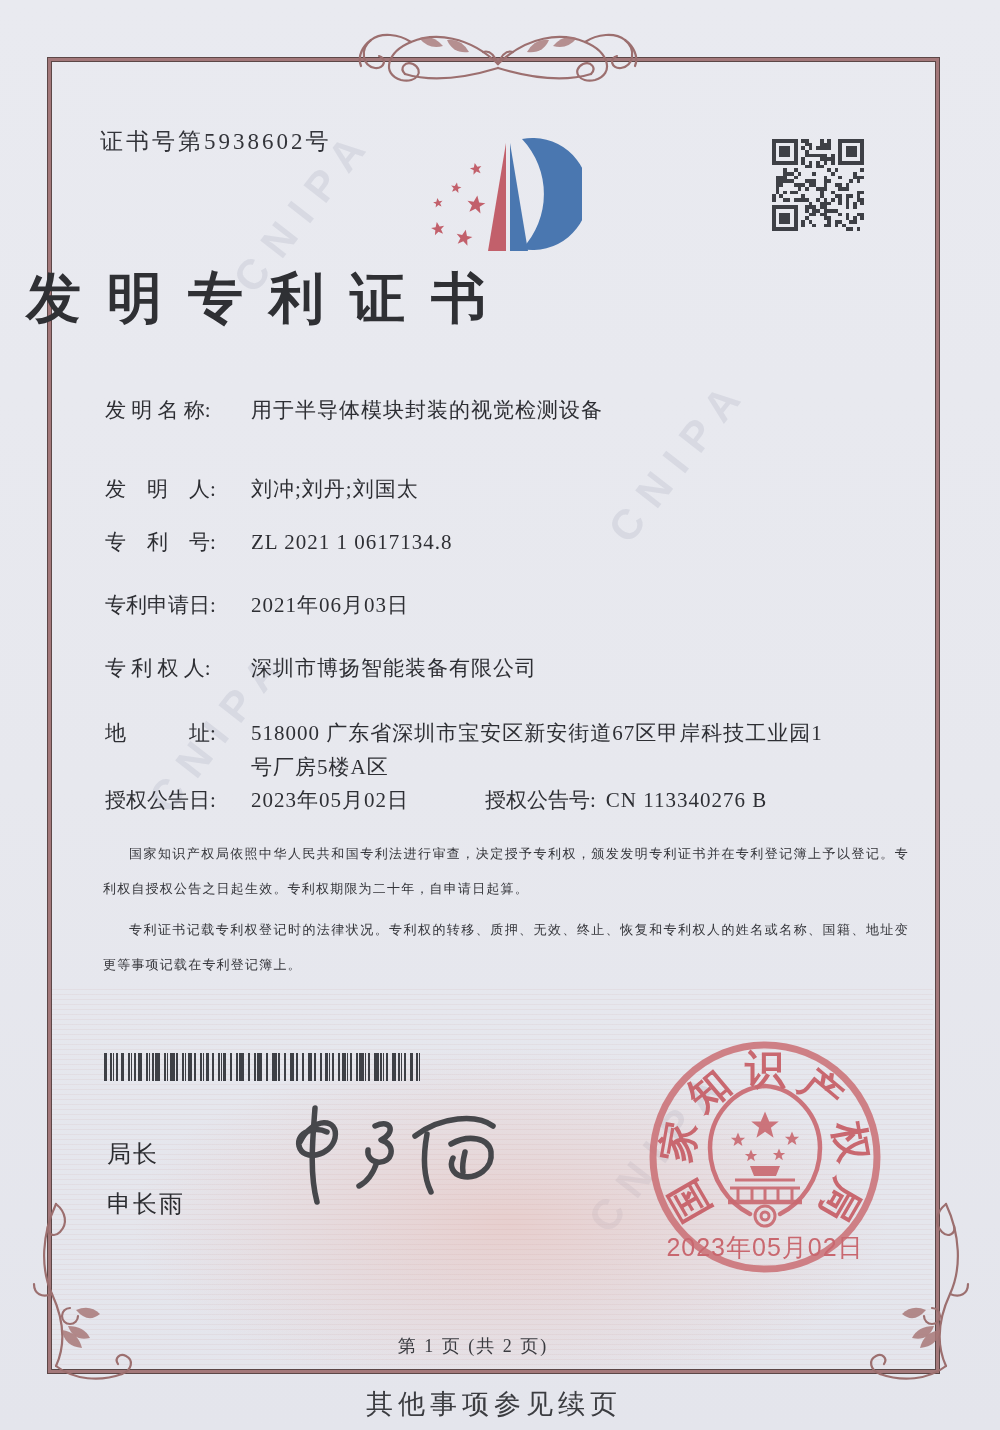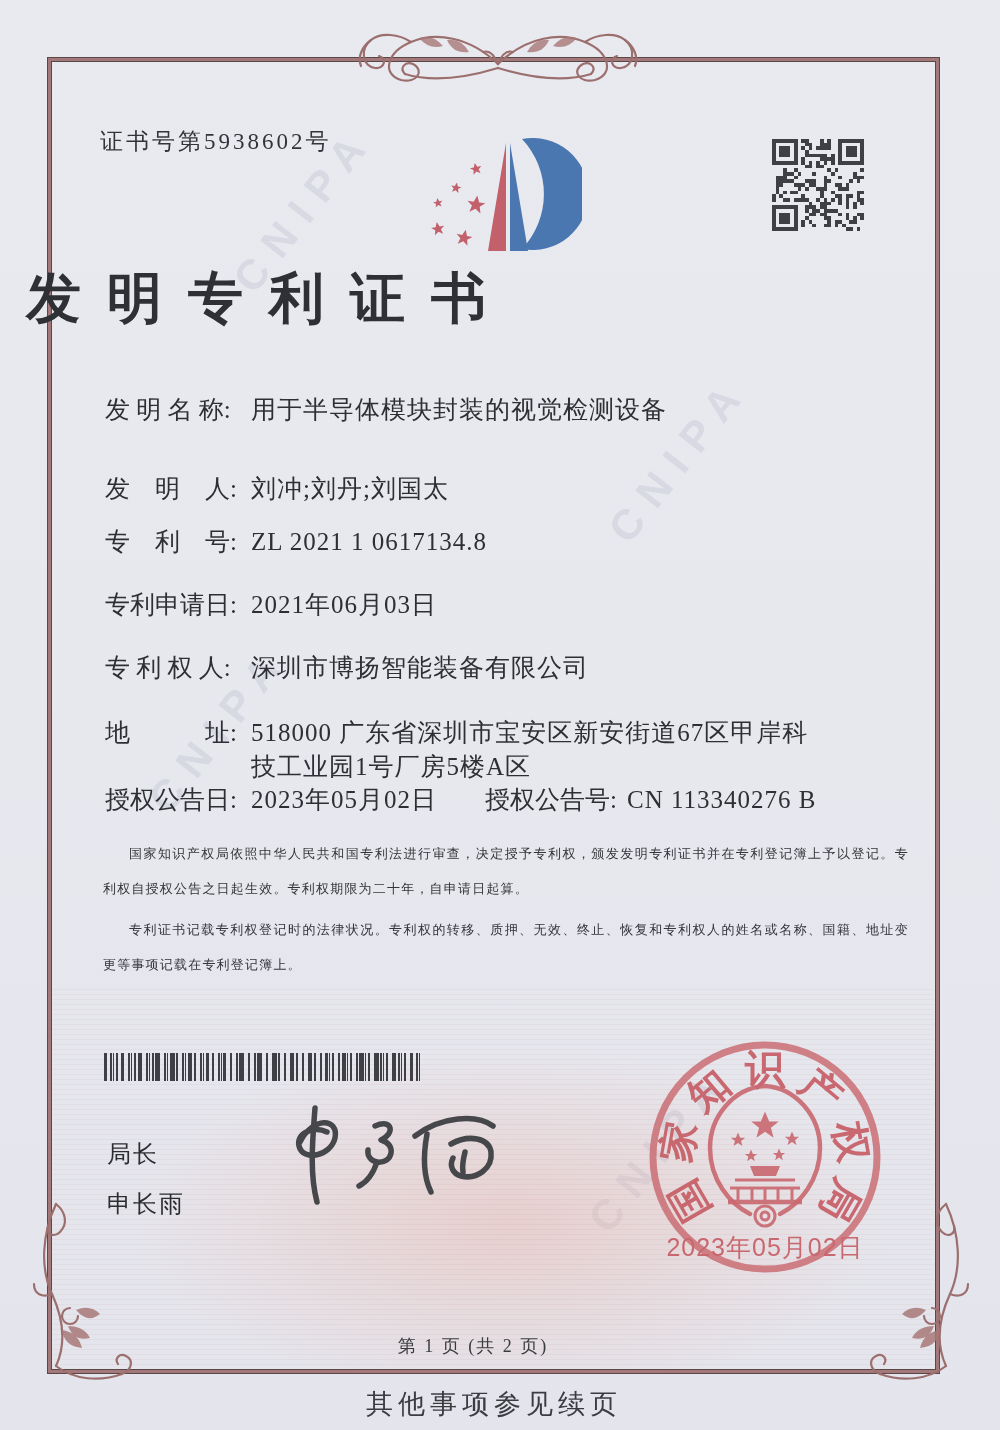--- a/index.html
+++ b/index.html
@@ -34,21 +34,21 @@
   
   .certno{position:absolute;left:100px;top:126px;font-size:23px;letter-spacing:3px;color:#33343a;}
   .logo{position:absolute;left:418px;top:133px;}
   .qr{position:absolute;left:772px;top:139px;width:92px;height:92px;}
   .title{
     position:absolute;left:0;top:262px;width:1000px;text-align:left;
     font-family:"Liberation Sans",sans-serif;font-weight:700;
     font-size:55px;letter-spacing:26px;padding-left:26px;box-sizing:border-box;color:#2f3034;
   }
   
-  .row{position:absolute;left:105px;width:810px;font-size:25px;line-height:34px;}
+  .row{position:absolute;left:105px;width:810px;font-size:21px;line-height:34px;}
   .lbl{display:inline-block;min-width:140px;white-space:nowrap;vertical-align:top;color:#2e2f34;}
   .val{display:inline-block;vertical-align:top;max-width:575px;margin-left:6px;letter-spacing:1px;color:#2e2f34;}
   .pair2{position:absolute;left:380px;top:0;white-space:nowrap;}
   .pair2 .lbl{min-width:0;margin-right:4px;}
   
   .legal{position:absolute;left:103px;top:836px;width:806px;font-size:13px;line-height:35px;letter-spacing:1.2px;color:#34353a;}
   .legal p{margin:0 0 6px 0;text-indent:2em;text-align:justify;}
   
   .barcode{
     position:absolute;left:104px;top:1053px;width:318px;height:28px;

